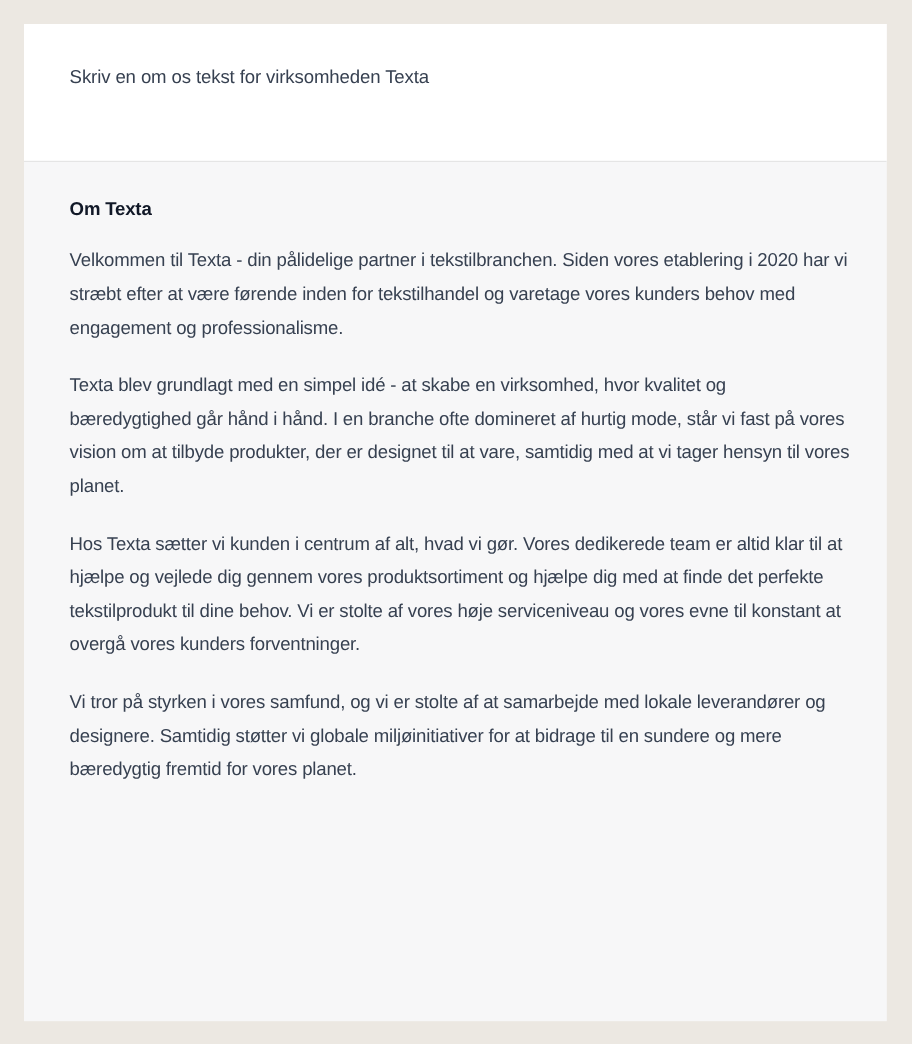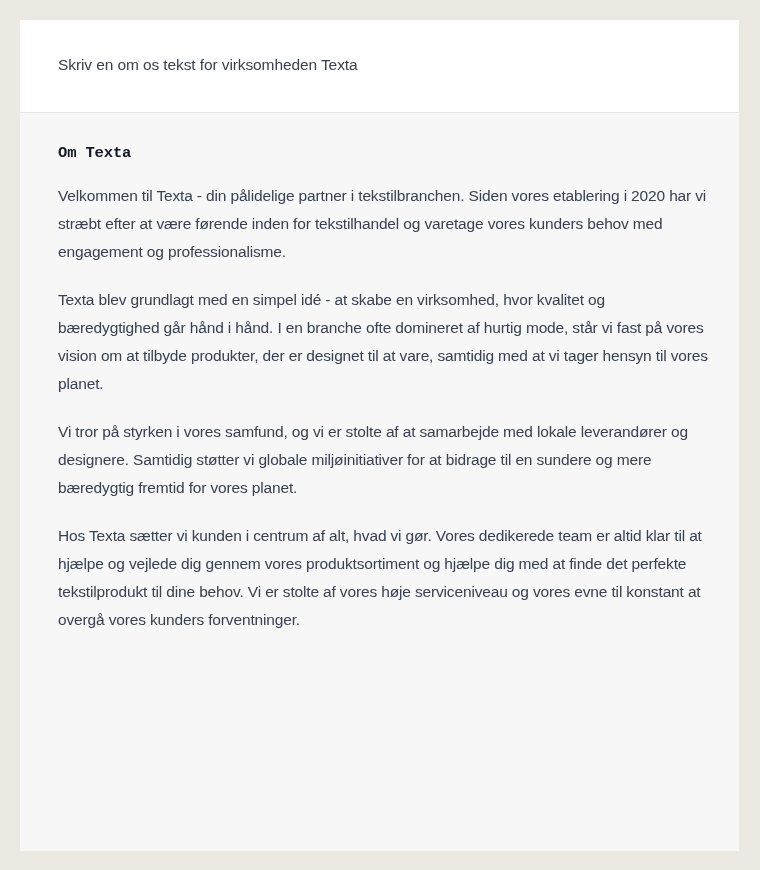--- a/index.html
+++ b/index.html
@@ -17,21 +17,21 @@
     .card {
       position: absolute;
       left: 20px;
       top: 20px;
       width: 719px;
       height: 831px;
       background: #f7f7f8;
       overflow: hidden;
     }
     .prompt {
-      height: 93px;
+      height: 115px;
       background: #ffffff;
       border-bottom: 1px solid #e5e5e5;
       box-sizing: border-box;
       padding: 36px 38px 0 38px;
       font-size: 15.5px;
       color: #374151;
       letter-spacing: -0.1px;
     }
     .response {
       padding: 30px 30px 0 38px;
@@ -39,33 +39,32 @@
       font-size: 15.5px;
       line-height: 28px;
       letter-spacing: -0.15px;
     }
     .response h3 {
       margin: 0 0 19px 0;
       font-size: 15.5px;
       font-weight: bold;
       color: #111827;
       line-height: 20px;
-      font-family: Liberation Mono, monospace;
     }
     .response p {
       margin: 16px 0 20px 0;
     }
   </style>
 </head>
 <body>
 
 <div class="card">
   <div class="prompt">
     <span>Skriv en om os tekst for virksomheden Texta</span>
   </div>
   <div class="response">
     <h3>Om Texta</h3>
     <p>Velkommen til Texta - din pålidelige partner i tekstilbranchen. Siden vores etablering i 2020 har vi stræbt efter at være førende inden for tekstilhandel og varetage vores kunders behov med engagement og professionalisme.</p>
     <p>Texta blev grundlagt med en simpel idé - at skabe en virksomhed, hvor kvalitet og bæredygtighed går hånd i hånd. I en branche ofte domineret af hurtig mode, står vi fast på vores vision om at tilbyde produkter, der er designet til at vare, samtidig med at vi tager hensyn til vores planet.</p>
+    <p>Hos Texta sætter vi kunden i centrum af alt, hvad vi gør. Vores dedikerede team er altid klar til at hjælpe og vejlede dig gennem vores produktsortiment og hjælpe dig med at finde det perfekte tekstilprodukt til dine behov. Vi er stolte af vores høje serviceniveau og vores evne til konstant at overgå vores kunders forventninger.</p>
     <p>Vi tror på styrken i vores samfund, og vi er stolte af at samarbejde med lokale leverandører og designere. Samtidig støtter vi globale miljøinitiativer for at bidrage til en sundere og mere bæredygtig fremtid for vores planet.</p>
-    <p>Hos Texta sætter vi kunden i centrum af alt, hvad vi gør. Vores dedikerede team er altid klar til at hjælpe og vejlede dig gennem vores produktsortiment og hjælpe dig med at finde det perfekte tekstilprodukt til dine behov. Vi er stolte af vores høje serviceniveau og vores evne til konstant at overgå vores kunders forventninger.</p>
   </div>
 </div>
 
 </body></html>

